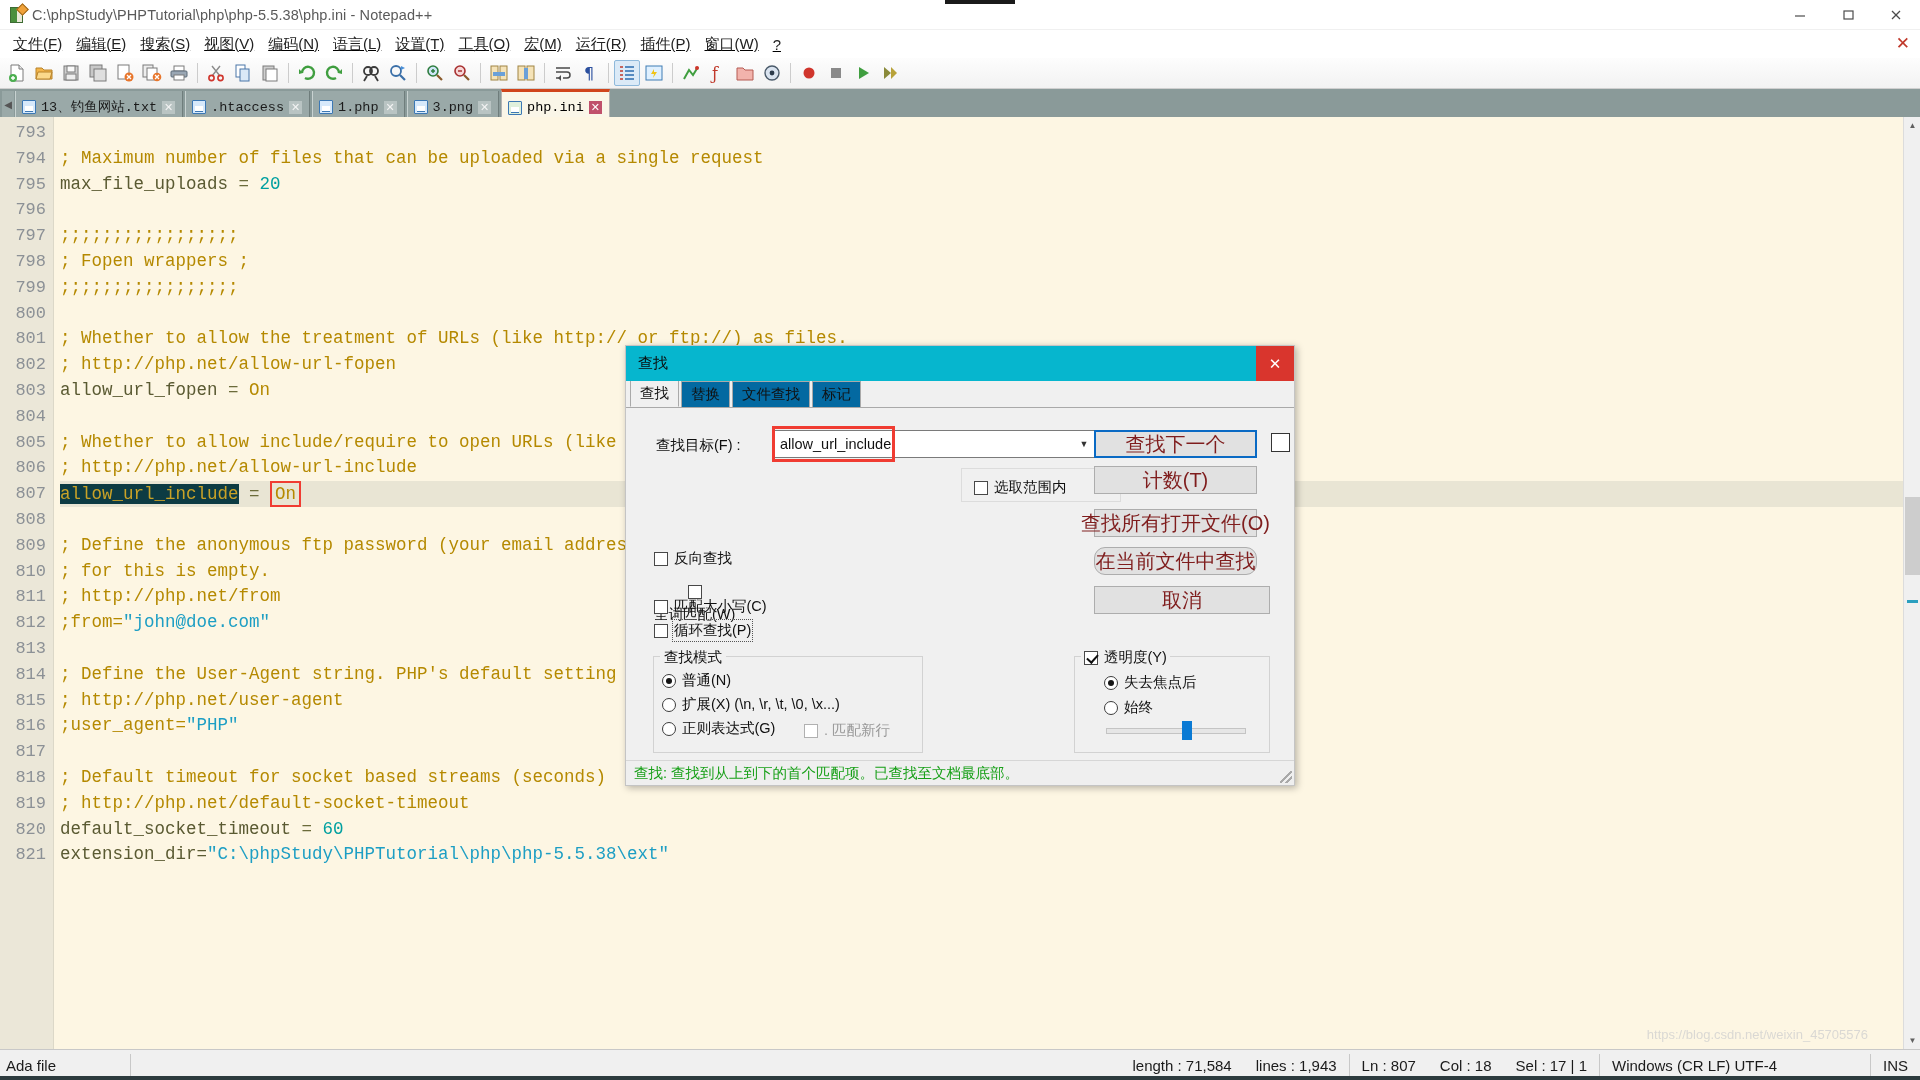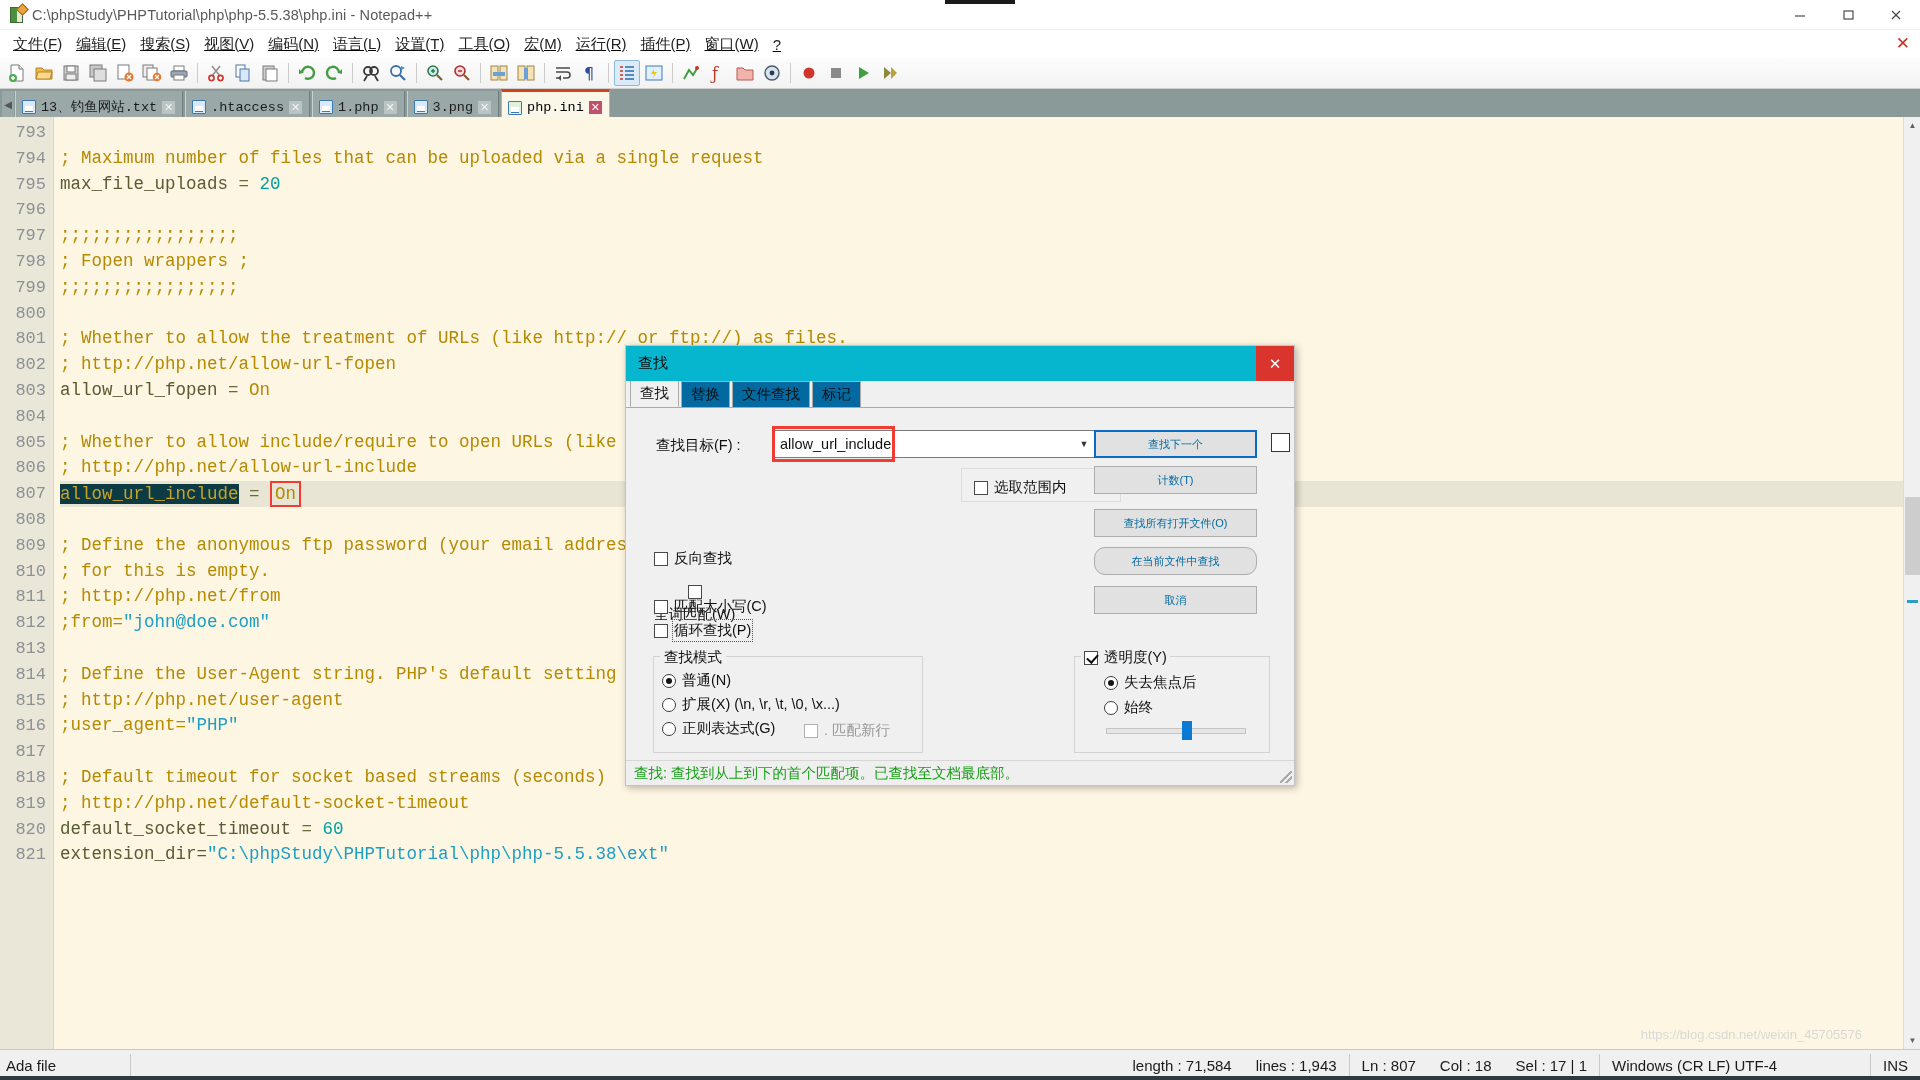--- a/index.html
+++ b/index.html
@@ -223,21 +223,21 @@
     color: #333; font-size: 9px;
   }
   #fd-combo-redbox {
     position: absolute; left: 146px; top: 18px; width: 123px; height: 36px;
     border: 3px solid #f03c32; pointer-events: none;
   }
 
   .fd-btn {
     position: absolute; background: #e1e1e1; border: 1px solid #adadad;
     height: 28px; display: flex; align-items: center; justify-content: center;
-    font-size: 11px; color: #0369a1; white-space: nowrap;
+    font-size: 20px; color: #7f1d1d; white-space: nowrap;
   }
   .fd-btn.default { border: 2px solid #0a6ac4; background: #e1e1e1; }
 
   #fd-inselection-box {
     position: absolute; left: 335px; top: 60px; width: 160px; height: 34px;
     border: 1px solid #dcdcdc; background: #f0f0f0;
   }
   .chk {
     width: 14px; height: 14px; border: 1px solid #484848; background: #ffffff;
     display: inline-block; vertical-align: -2px; position: relative; flex: none;
@@ -644,21 +644,21 @@
 
     <div id="fd-inselection-box"></div>
     <div class="chkrow" style="left:348px; top:70px;">
       <span class="chk"></span>
       <span class="lbl">选取范围内</span>
     </div>
 
     <div class="fd-btn" style="left:468px; top:58px; width:163px;">计数(T)</div>
     <div class="fd-btn" style="left:468px; top:101px; width:163px;">查找所有打开文件(O)</div>
     <div class="fd-btn" style="left:468px; top:139px; width:163px;border-radius:11px;">在当前文件中查找</div>
-    <div class="fd-btn" style="left:468px; top:178px; width:163px;">取消</div>
+    <div class="fd-btn" style="left:468px; top:178px; width:176px;">取消</div>
 
     <div class="chkrow" style="left:28px; top:141px;">
       <span class="chk"></span>
       <span class="lbl">反向查找</span>
     </div>
     <div class="chkrow" style="left:28px; top:177px;flex-direction:column;">
       <span class="chk"></span>
       <span class="lbl">全词匹配(W)</span>
     </div>
     <div class="chkrow" style="left:28px; top:189px;">
@@ -721,15 +721,15 @@
   <div class="sb-sep"></div>
   <div class="sb-cell">Ln : 807</div>
   <div class="sb-cell">Col : 18</div>
   <div class="sb-cell">Sel : 17 | 1</div>
   <div class="sb-sep"></div>
   <div class="sb-cell" style="width:270px;">Windows (CR LF)  UTF-4</div>
   <div class="sb-sep"></div>
   <div class="sb-cell">INS</div>
 </div>
 
-<div class="wm" style="right:58px; bottom:38px;margin-left:9px;">https://blog.csdn.net/weixin_45705576</div>
+<div class="wm" style="right:52px; bottom:38px;margin-left:9px;">https://blog.csdn.net/weixin_45705576</div>
 <div id="wm-top"></div>
 <div id="bottom-strip"></div>
 
 </body></html>

